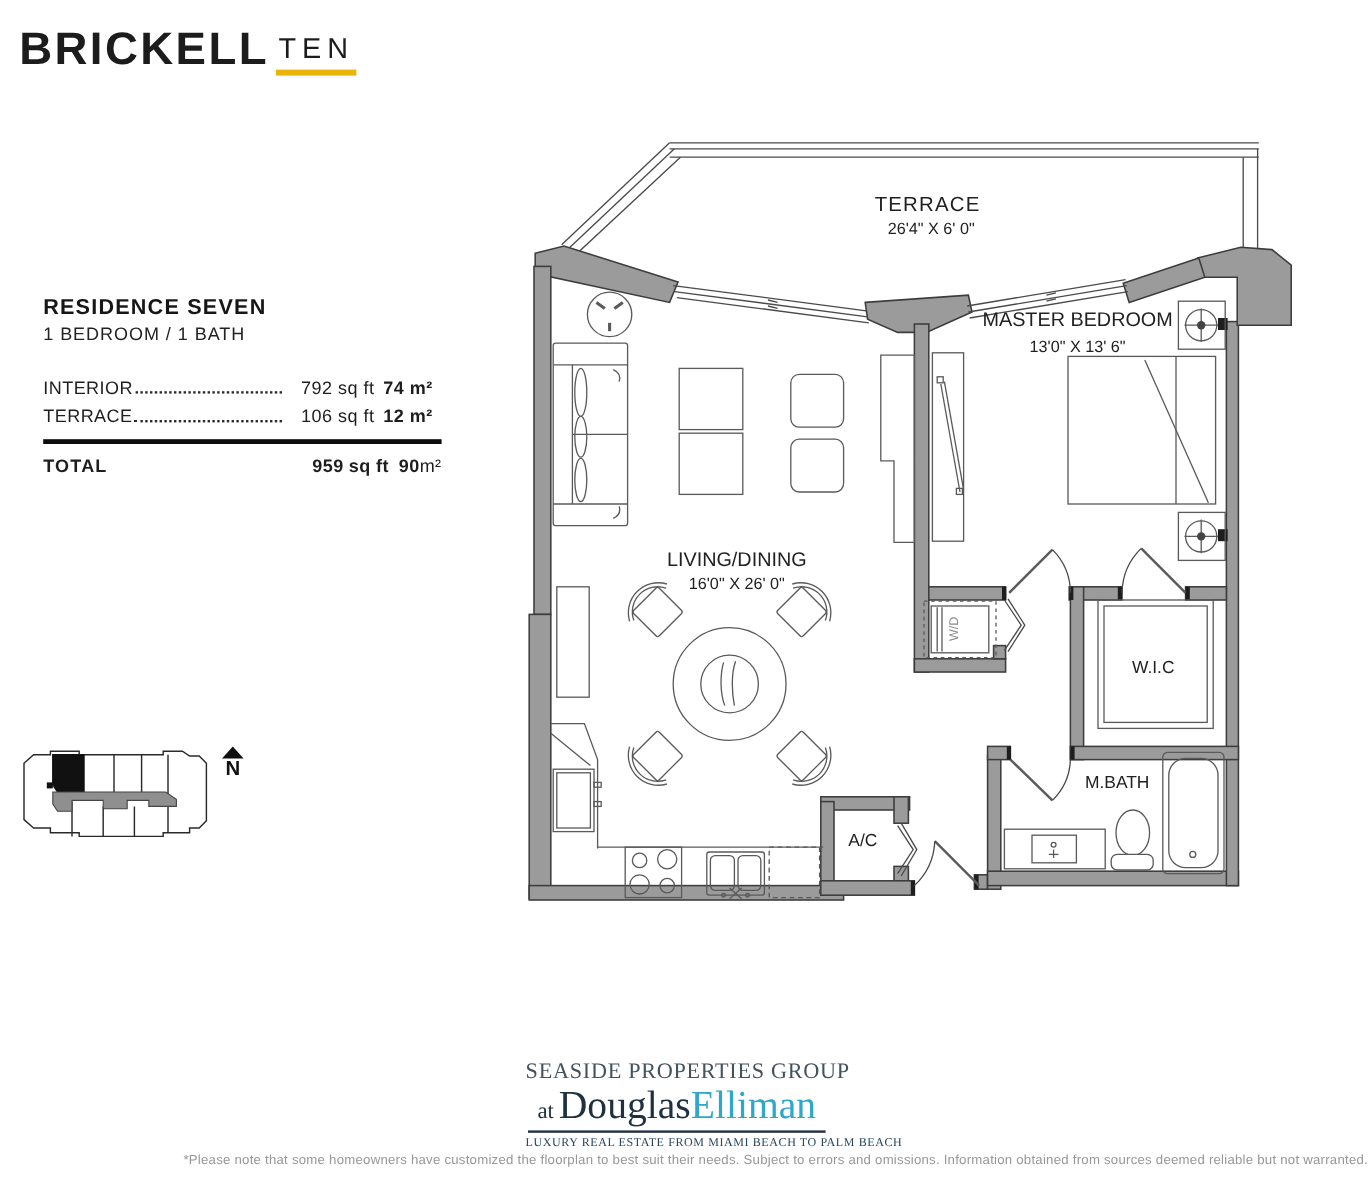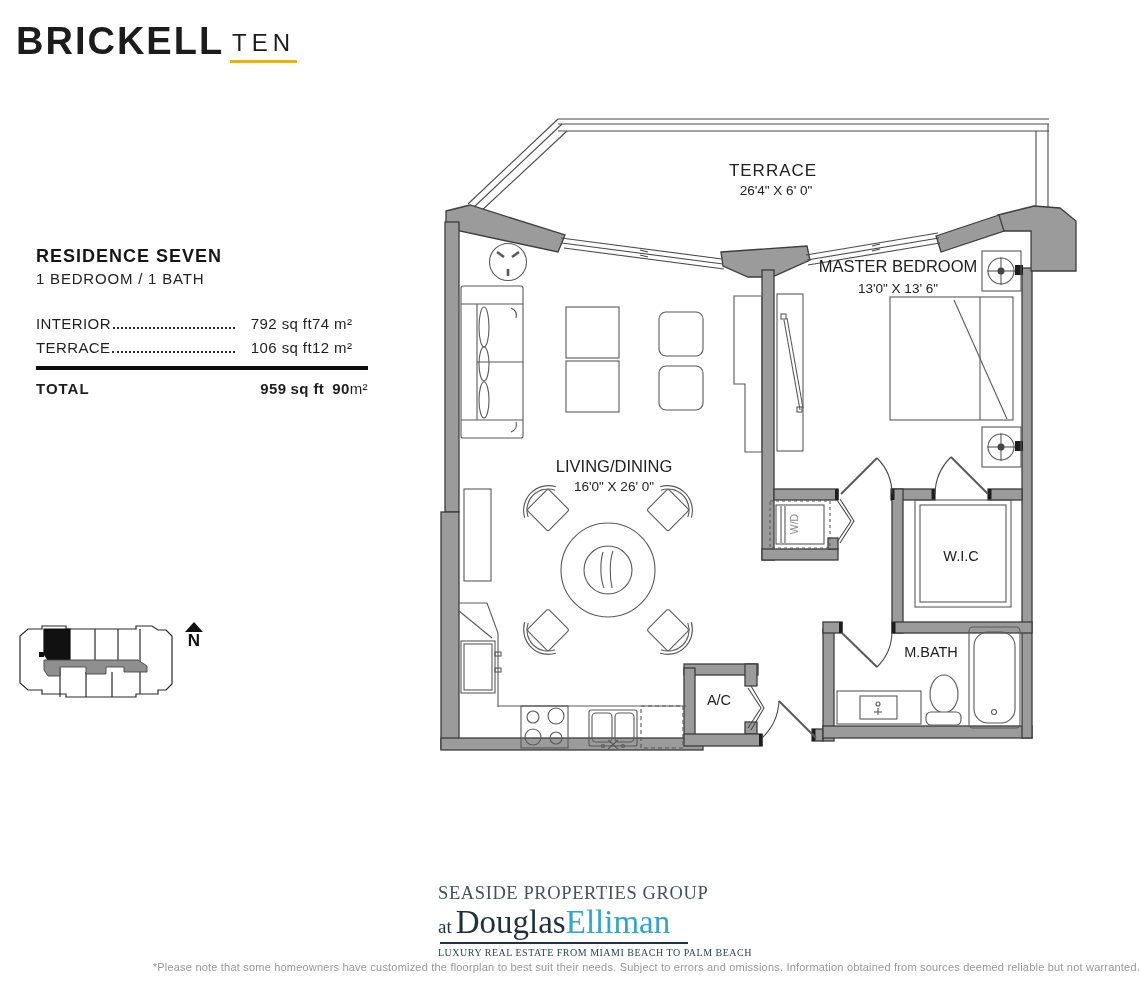--- a/index.html
+++ b/index.html
@@ -2,31 +2,31 @@
 <html><head>
 <meta charset="utf-8">
 <style>
   html,body{margin:0;padding:0;background:#ffffff;}
   body{width:1140px;height:986px;position:relative;font-family:"Liberation Sans",sans-serif;color:#1e1e1e;overflow:hidden;}
 
   
   .brand{position:absolute;left:16px;top:20px;display:flex;align-items:flex-end;}
   .brand-main{font-size:38px;font-weight:700;letter-spacing:2px;color:#1c1c1c;}
   .brand-suffix{font-size:24px;font-weight:400;letter-spacing:5px;color:#1c1c1c;
-    border-bottom:3px solid #eab308;padding:0 2px 3px 2px;margin-left:6px;}
+    border-bottom:5px solid #eab308;padding:0 2px 3px 2px;margin-left:6px;}
 
   
   .info{position:absolute;left:36px;top:246px;width:332px;}
   .info-title{font-size:18px;font-weight:700;letter-spacing:1px;color:#161616;}
   .info-sub{font-size:15px;letter-spacing:.8px;margin-top:3px;color:#222;}
   .area-rows{margin-top:28px;}
   .area-row{display:flex;align-items:baseline;font-size:15px;letter-spacing:.4px;margin-bottom:7px;}
   .area-row .dots{flex:1;border-bottom:2px dotted #2c2c2c;margin:0 3px 3px 2px;}
   .area-row .sqft{width:74px;text-align:right;white-space:nowrap;}
-  .area-row .sqm{width:56px;text-align:left;white-space:nowrap;}
+  .area-row .sqm{width:56px;text-align:center;white-space:nowrap;font-weight:bold;}
   .total-rule{border-top:4px solid #0d0d0d;margin-top:10px;}
   .total-row{display:flex;align-items:flex-end;font-size:15px;margin-top:10px;letter-spacing:.4px;}
   .total-row .t-label{font-weight:700;letter-spacing:1px;}
   .total-row .spacer{flex:1;}
   .bold{font-weight:700;}
   .total-row .unit{margin:0 2px 0 4px;font-weight:bold;}
 
   
   .plan{position:absolute;left:430px;top:90px;width:710px;height:700px;}
   .plan svg{display:block;}
@@ -38,21 +38,21 @@
   .furnw{stroke:#5a5a5a;stroke-width:1.1;fill:#ffffff;}
 
   
   .keyplan{position:absolute;left:14px;top:610px;width:205px;height:105px;}
   .north{position:absolute;left:183px;top:622px;width:22px;text-align:center;}
   .north .tri{width:0;height:0;border-left:9px solid transparent;border-right:9px solid transparent;
     border-bottom:10px solid #111;margin:0 auto;}
   .north .n{font-size:17px;font-weight:800;color:#111;line-height:1.1;letter-spacing:0;}
 
   
-  .elliman{position:absolute;left:438px;top:883px;width:252px;font-family:"Liberation Serif",serif;}
+  .elliman{position:absolute;left:438px;top:883px;width:252px;text-align:center;font-family:"Liberation Serif",serif;}
   .ell-line1{font-size:18.5px;letter-spacing:.6px;color:#42525f;white-space:nowrap;}
   .ell-line2{font-size:33px;line-height:1.05;white-space:nowrap;margin-top:1px;}
   .ell-at{font-size:19px;color:#1f3040;margin-right:4px;}
   .ell-douglas{color:#1f3040;}
   .ell-elliman{color:#2fa7cc;}
   .ell-rule{border-top:2px solid #223243;margin:2px 2px 3px 2px;}
   .ell-tag{font-size:10px;letter-spacing:.5px;color:#27455c;white-space:nowrap;}
 
   
   .footer{position:absolute;left:0;right:0;top:961px;text-align:right;font-size:11px;color:#979797;letter-spacing:.2px;}

